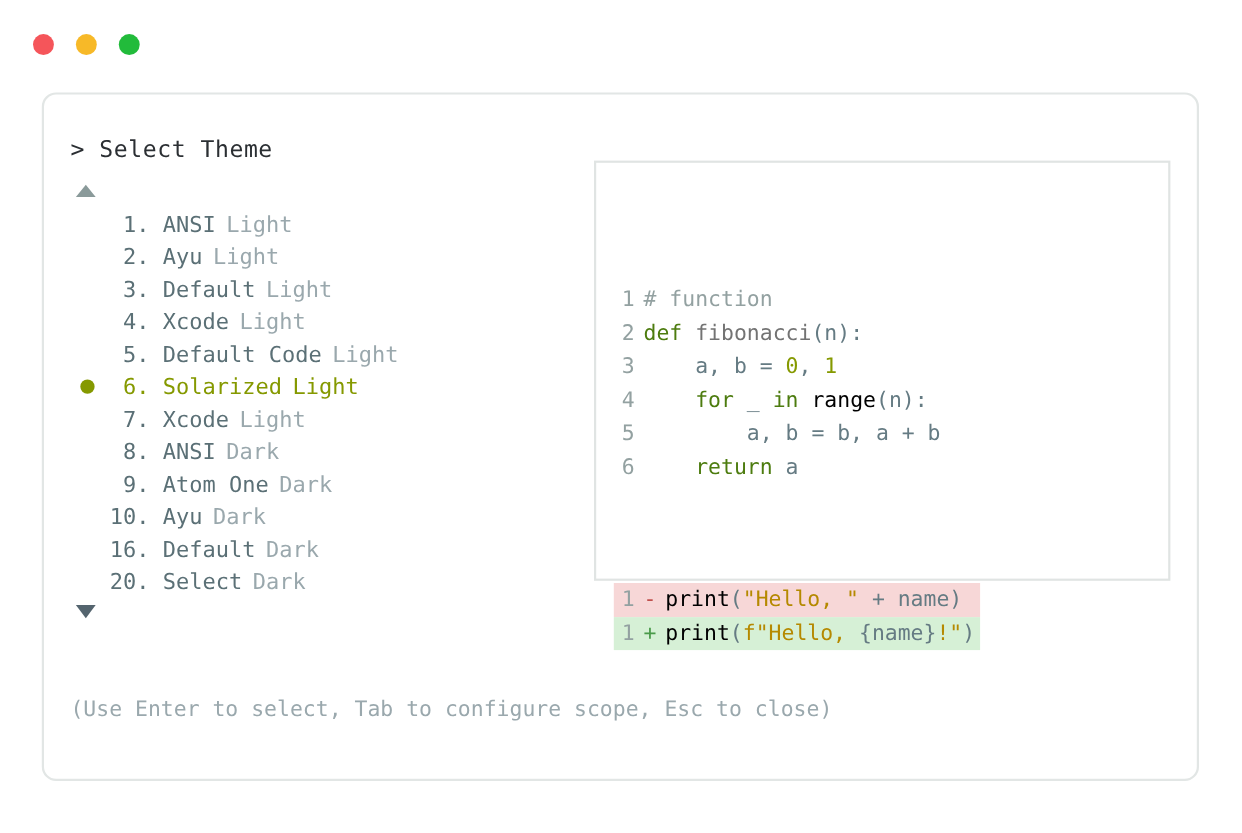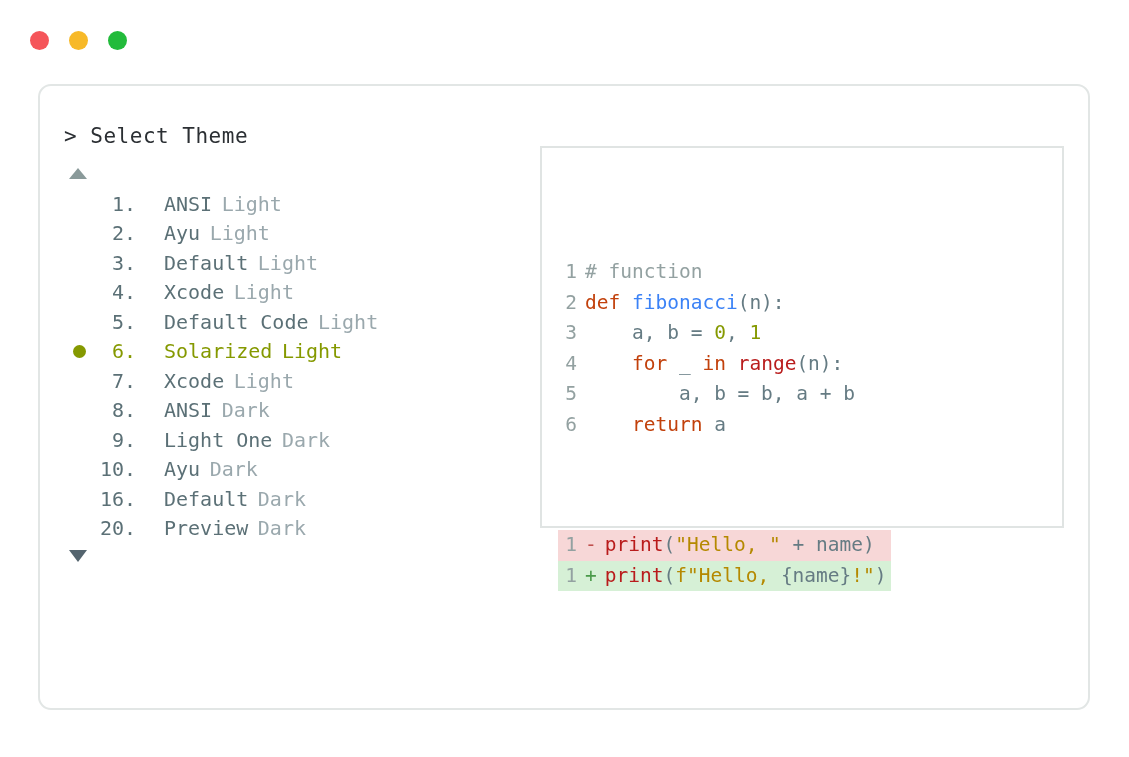--- a/index.html
+++ b/index.html
@@ -57,21 +57,21 @@
     height:29.5px;
     font-size:20px;
     white-space:pre;
   }
   .bullet-cell{width:30px;display:flex;justify-content:center;align-items:center;}
   .bullet{width:13px;height:13px;border-radius:50%;background:#859900;}
   .num{
     width:42px;text-align:right;
     color:#5b7076;
   }
-  .tname{color:#5b7076;margin-left:28px;}
+  .tname{color:#5b7076;margin-left:12px;}
   .tvariant{color:#9aa8ad;margin-left:9.5px;}
   .theme-row.selected .num,
   .theme-row.selected .dotsep,
   .theme-row.selected .tname,
   .theme-row.selected .tvariant{color:#859900;}
 
   .hint{
     position:absolute;left:24px;top:547px;
     font-size:19.5px;color:#9aa8ad;white-space:pre;
   }
@@ -95,24 +95,24 @@
   .cline{display:flex;align-items:baseline;height:30.5px;}
   .ln{display:inline-block;width:15px;text-align:right;color:#93a1a1;margin-right:8px;}
   .diffblock{margin-top:29px;}
   .cline.diff{padding:0 4px 0 0;margin-left:-4px;padding-left:4px;}
   .cline.del{background:#f7d7d7;}
   .cline.add{background:#d6f0d6;}
   .sign-del{color:#c0504d;margin-right:8px;}
   .sign-add{color:#4a9a4a;margin-right:8px;}
 
   
-  .k{color:#c2410c;}      
-  .fn{color:#3b82f6;}     
+  .k{color:#4d7c0f;}      
+  .fn{color:#737373;}     
   .num-lit{color:#859900;}
-  .bi{color:#b91c1c;}     
+  .bi{color:#000000;}     
   .str{color:#b58900;}    
   .cmt{color:#93a1a1;text-align:center;}    
   .pn{color:#657b83;}     
 </style>
 </head>
 <body>
 
 <div class="window">
 
   <div class="titlebar">
@@ -133,29 +133,30 @@
 
         <div class="theme-list">
             <div class="theme-row"><span class="bullet-cell"></span><span class="num">1.</span><span class="tname">ANSI</span><span class="tvariant">Light</span></div>
             <div class="theme-row"><span class="bullet-cell"></span><span class="num">2.</span><span class="tname">Ayu</span><span class="tvariant">Light</span></div>
             <div class="theme-row"><span class="bullet-cell"></span><span class="num">3.</span><span class="tname">Default</span><span class="tvariant">Light</span></div>
             <div class="theme-row"><span class="bullet-cell"></span><span class="num">4.</span><span class="tname">Xcode</span><span class="tvariant">Light</span></div>
             <div class="theme-row"><span class="bullet-cell"></span><span class="num">5.</span><span class="tname">Default Code</span><span class="tvariant">Light</span></div>
             <div class="theme-row selected"><span class="bullet-cell"><span class="bullet" style="background: rgb(133, 153, 0);"></span></span><span class="num">6.</span><span class="tname">Solarized</span><span class="tvariant">Light</span></div>
             <div class="theme-row"><span class="bullet-cell"></span><span class="num">7.</span><span class="tname">Xcode</span><span class="tvariant">Light</span></div>
             <div class="theme-row"><span class="bullet-cell"></span><span class="num">8.</span><span class="tname">ANSI</span><span class="tvariant">Dark</span></div>
-            <div class="theme-row"><span class="bullet-cell"></span><span class="num">9.</span><span class="tname">Light One</span><span class="tvariant">Dark</span></div>
+            <div class="theme-row"><span class="bullet-cell"></span><span class="num">9.</span><span class="tname">Atom One</span><span class="tvariant">Dark</span></div>
             <div class="theme-row"><span class="bullet-cell"></span><span class="num">10.</span><span class="tname">Ayu</span><span class="tvariant">Dark</span></div>
             <div class="theme-row"><span class="bullet-cell"></span><span class="num">16.</span><span class="tname">Default</span><span class="tvariant">Dark</span></div>
-            <div class="theme-row"><span class="bullet-cell"></span><span class="num">20.</span><span class="tname">Preview</span><span class="tvariant">Dark</span></div>
+            <div class="theme-row"><span class="bullet-cell"></span><span class="num">20.</span><span class="tname">Select</span><span class="tvariant">Dark</span></div>
           </div>
 
         <div class="arrow arrow-down"></div>
       </div>
 
+      <div class="hint">(Use Enter to select, Tab to configure scope, Esc to close)</div>
 
       <div class="right">
         <div class="preview-box">
           <div class="code">
             <div id="code-lines"><div class="cline"><span class="ln">1</span><span class="cmt"># function</span></div><div class="cline"><span class="ln">2</span><span class="k">def </span><span class="fn">fibonacci</span><span class="pn">(n):</span></div><div class="cline"><span class="ln">3</span><span class="pn">    a, b = </span><span class="num-lit">0</span><span class="pn">, </span><span class="num-lit">1</span></div><div class="cline"><span class="ln">4</span><span class="pn">    </span><span class="k">for</span><span class="pn"> _ </span><span class="k">in</span><span class="pn"> </span><span class="bi">range</span><span class="pn">(n):</span></div><div class="cline"><span class="ln">5</span><span class="pn">        a, b = b, a + b</span></div><div class="cline"><span class="ln">6</span><span class="pn">    </span><span class="k">return</span><span class="pn"> a</span></div></div>
             <div class="diffblock" id="diff-lines"><div class="cline diff del" style="background: rgb(247, 215, 215);"><span class="ln">1</span><span class="sign-del">-</span><span class="bi">print</span><span class="pn">(</span><span class="str">"Hello, "</span><span class="pn"> + name)</span></div><div class="cline diff add" style="background: rgb(214, 240, 214);"><span class="ln">1</span><span class="sign-add">+</span><span class="bi">print</span><span class="pn">(</span><span class="str">f"Hello, </span><span class="pn">{name}</span><span class="str">!"</span><span class="pn">)</span></div></div>
           </div>
         </div>
       </div>
 

